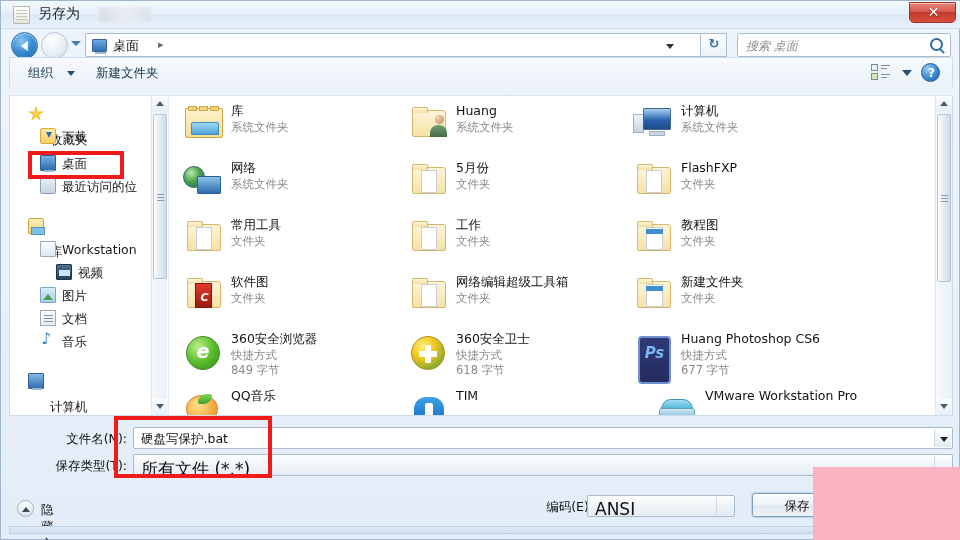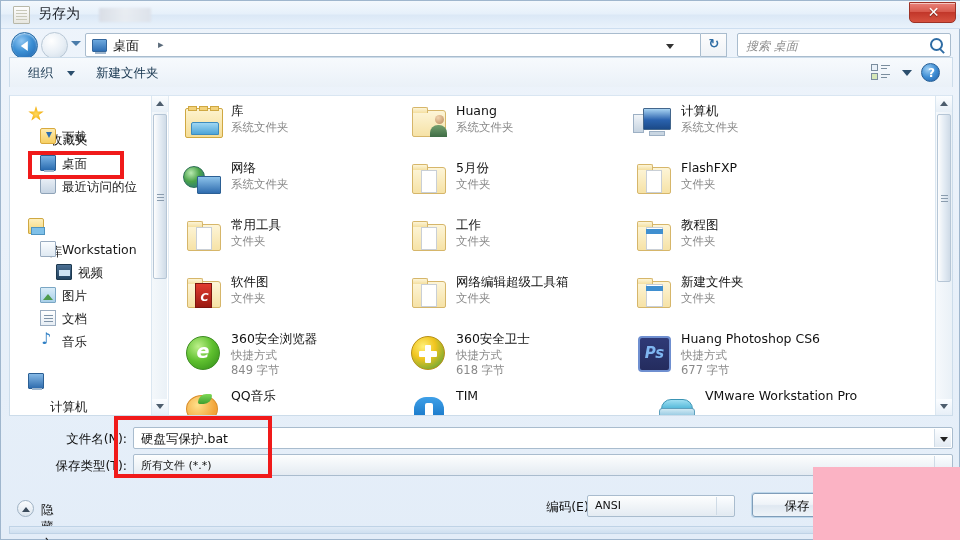--- a/index.html
+++ b/index.html
@@ -245,21 +245,21 @@
     background:linear-gradient(to bottom,#f0f4f8,#c6d3e0);border:1px solid #9db0c4;}
   .fi-user{ position:absolute; left:6px; top:6px; width:34px;height:27px;
     background:linear-gradient(to bottom,#fdf5d8,#f6e2a6); border:1px solid #d6b66a;border-radius:1px 3px 2px 2px;}
   .fi-user:before{content:"";position:absolute;left:-1px;top:-4px;width:14px;height:5px;
     background:linear-gradient(to bottom,#fdf5d8,#f4dfa0);border:1px solid #d6b66a;border-bottom:none;border-radius:2px 2px 0 0;}
   .fi-user .head{position:absolute;right:1px;top:4px;width:9px;height:9px;border-radius:50%;
     background:radial-gradient(circle at 35% 30%,#f2d3ae,#b98a5e);}
   .fi-user .body{position:absolute;right:-2px;bottom:-1px;width:17px;height:12px;border-radius:8px 8px 0 0;
     background:linear-gradient(to bottom,#74a06e,#3f6d46);}
   .fi-ps{
-    position:absolute; left:7px; top:4px; width:33px;height:36px;
+    position:absolute; left:7px; top:4px; width:33px;height:48px;
     background:linear-gradient(to bottom,#2f3a77 0%,#242c5e 100%);
     border:2px solid #6f8fd0; border-radius:4px;
   }
   .fi-ps span{position:absolute;left:0;top:6px;width:29px;text-align:center;color:#7fb6f0;font-size:15px;font-weight:bold;font-style:italic;}
   .fi-360b{
     position:absolute; left:5px; top:4px; width:34px;height:34px;border-radius:50%;
     background:radial-gradient(circle at 35% 30%,#bdf08a 0%,#5fc02f 48%,#2e8a16 100%);
     border:1px solid #3d8c22;
   }
   .fi-360b span{position:absolute;left:0;top:3px;width:32px;text-align:center;color:#fff;font-size:19px;font-weight:bold;font-style:italic;}
@@ -320,21 +320,21 @@
   }
   .field .drop:after{
     content:""; position:absolute; left:5px; top:8px; width:0;height:0;
     border-left:4px solid transparent;border-right:4px solid transparent;border-top:5px solid #222;
   }
   .combo{
     position:absolute; height:22px;
     background:linear-gradient(to bottom,#fdfefe,#e4ebf2);
     border:1px solid #a9bcce; border-radius:2px;
   }
-  .combo .val{ position:absolute; left:7px; top:3px; font-size:11px; color:#111; }
+  .combo .val{ position:absolute; left:7px; top:3px; font-size:17px; color:#111; }
   .savebtn{
     position:absolute; left:751px; top:492px; width:88px; height:24px;
     background:linear-gradient(to bottom,#fcfdfe 0%,#eef3f8 47%,#dfe8f1 53%,#eef3f8 100%);
     border:1px solid #7f9db9; border-radius:3px;
     box-shadow:0 0 0 1px #bcd6ea;
   }
   .savebtn .lbl{ position:absolute; left:0; top:4px; width:88px; text-align:center; font-size:12.5px; color:#111; }
   .hidefolders{ position:absolute; left:16px; top:498px; height:20px; }
   .hf-circle{
     position:absolute; left:0; top:1px; width:17px;height:17px;border-radius:50%;

